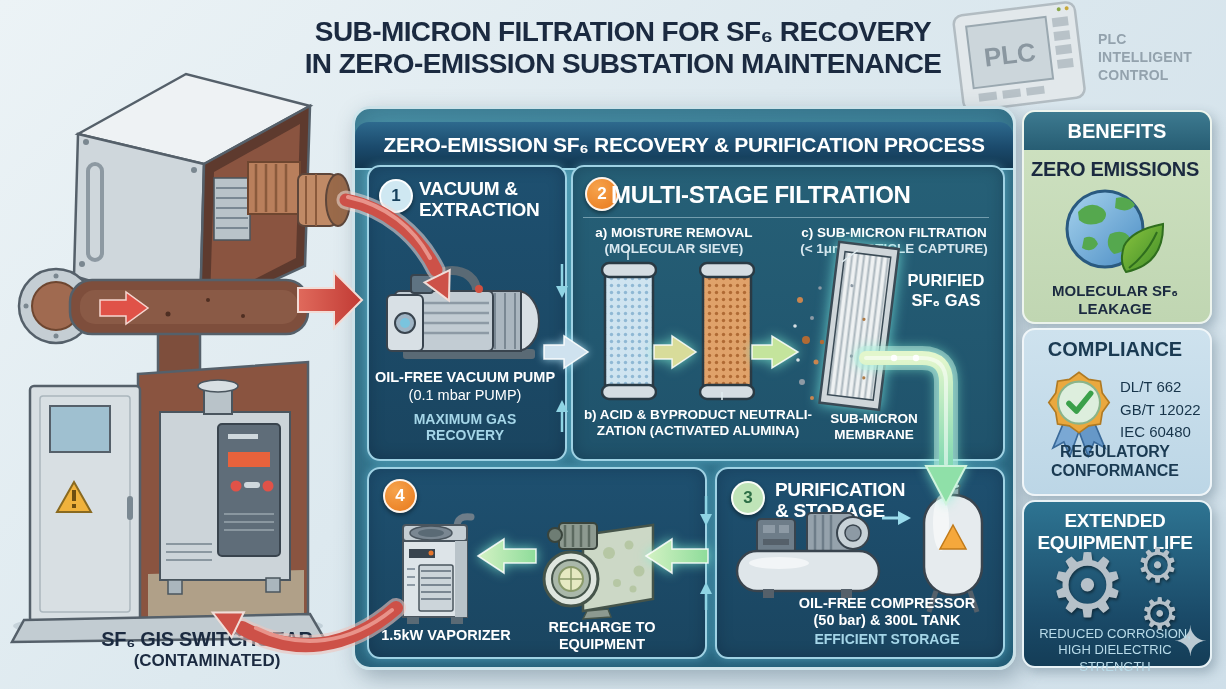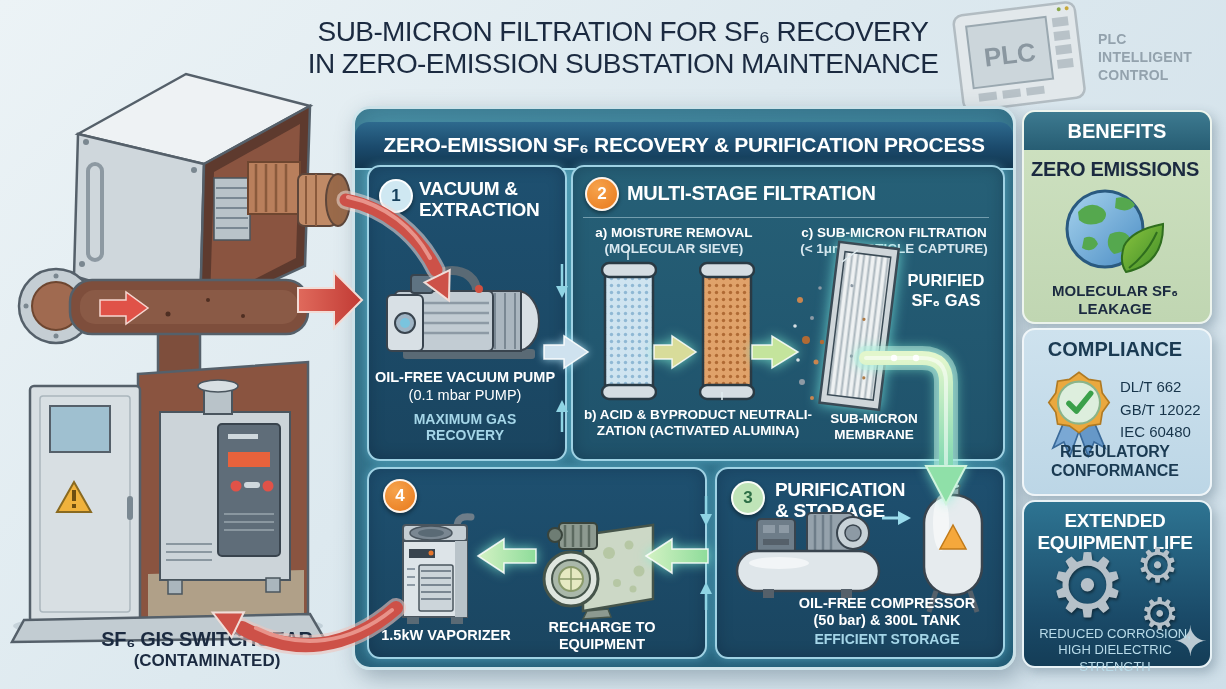--- a/index.html
+++ b/index.html
@@ -4,21 +4,21 @@
 <style>
   html,body{margin:0;padding:0;background:#c8d6de;}
   .canvas{position:relative;width:1226px;height:689px;overflow:hidden;
     background:linear-gradient(135deg,#ecf3f6 0%,#dde9ef 45%,#cfdfe9 100%);
     font-family:"Liberation Sans",sans-serif;}
   .abs{position:absolute;}
   .ctr{text-align:center;}
   .wt{color:#ffffff;font-weight:bold;}
   .dk{color:#1b2a40;font-weight:bold;}
 
-  .page-title{width:690px;left:278px;top:16px;color:#1b2a40;font-weight:normal;
+  .page-title{width:690px;left:278px;top:16px;color:#1b2a40;font-weight:bold;
     font-size:28px;line-height:1.14;letter-spacing:-0.6px;text-align:center;}
 
   .panel{left:352px;top:106px;width:658px;height:558px;border-radius:18px;
     background:linear-gradient(160deg,#4a92a8 0%,#33758e 55%,#2a6a85 100%);
     border:3px solid rgba(232,245,248,.85);
     box-shadow:6px 8px 22px rgba(40,70,90,.35), inset 0 0 30px rgba(0,20,40,.25);}
   .panel-header{left:0;top:0;right:0;height:46px;border-radius:14px 14px 0 0;
     background:linear-gradient(180deg,#2e6a8e 0%,#1b4a6c 55%,#123750 100%);
     border-bottom:2px solid #a8dcec;display:flex;align-items:center;justify-content:center;
     color:#fff;font-weight:bold;font-size:21px;letter-spacing:-0.3px;margin-top:13px;}
@@ -203,21 +203,21 @@
         <rect x="36" y="26" width="22" height="18" rx="3" fill="#5f7382" stroke="#39444e" stroke-width="2"></rect>
         <circle cx="104" cy="40" r="4" fill="#d05040"></circle>
       </svg>
       <div class="abs cap1" style="left:4px;top:202px;width:184px;">OIL-FREE VACUUM PUMP</div>
       <div class="abs cap1" style="left:4px;top:220px;width:184px;font-weight:normal;">(0.1 mbar PUMP)</div>
       <div class="abs cap2" style="left:22px;top:244px;width:148px;font-size:14px;">MAXIMUM GAS RECOVERY</div>
     </div>
 
     <div class="card card-teal" style="left:216px;top:56px;width:430px;height:292px;">
       <div class="step-circle circ-orange" style="left:12px;top:10px;">2</div>
-      <div class="abs step-title" style="left:54px;top:15px;width:330px;font-size:20px;">MULTI-STAGE FILTRATION</div>
+      <div class="abs step-title" style="left:38px;top:15px;width:330px;font-size:24px;">MULTI-STAGE FILTRATION</div>
       <div class="abs" style="left:10px;top:50px;width:406px;border-top:1.5px solid rgba(210,235,245,.45);"></div>
       <div class="abs lbl" style="left:6px;top:58px;width:190px;">
         <div>a) MOISTURE REMOVAL</div>
         <div class="sub">(MOLECULAR SIEVE)</div>
       </div>
       <div class="abs lbl" style="left:216px;top:58px;width:210px;">
         <div>c) SUB-MICRON FILTRATION</div>
         <div class="sub">(&lt; 1μm PARTICLE CAPTURE)</div>
       </div>
 

